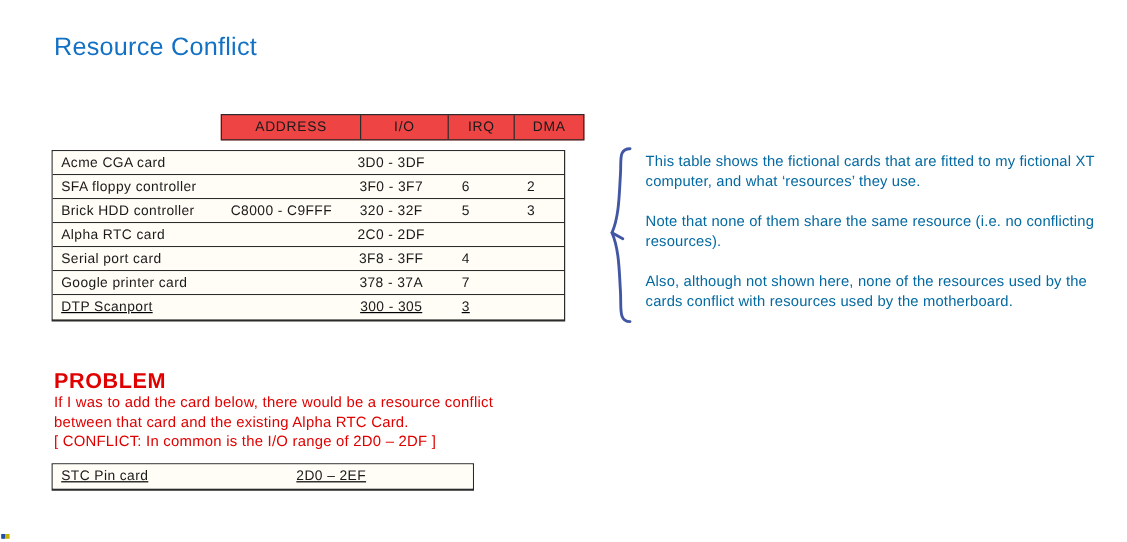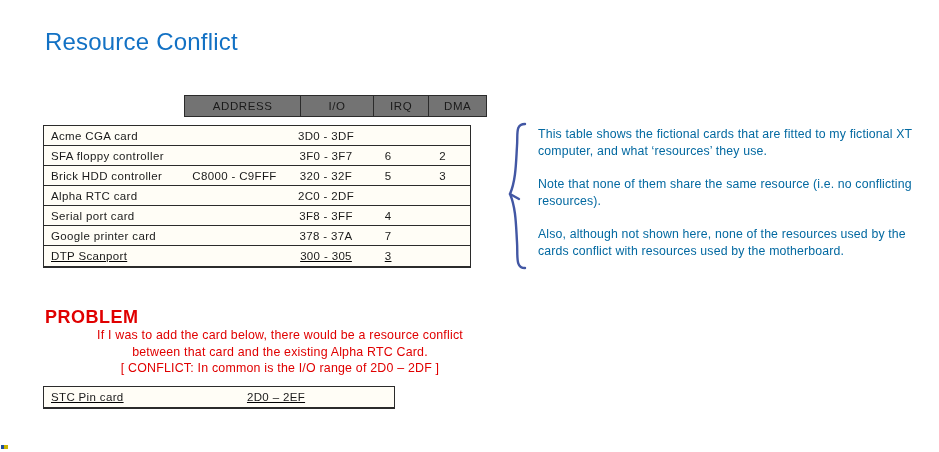--- a/index.html
+++ b/index.html
@@ -20,39 +20,39 @@
     left: 0; top: 0;
     width: 939px;
     height: 452px;
   }
 
   
   #page-title {
     position: absolute;
     left: 45px;
     top: 28px;
-    font-size: 24px;
+    font-size: 21px;
     font-weight: normal;
     letter-spacing: 0.2px;
     color: #1271c4;
     font-family: "Liberation Sans", sans-serif;
     white-space: nowrap;
   }
 
   
   #table-header {
     position: absolute;
     left: 184px;
     top: 95px;
     width: 303px;
     height: 22px;
     display: flex;
     border: 1px solid #2b2b2b;
     box-sizing: border-box;
-    background: #737373;
+    background: #ef4444;
   }
   #table-header .hcell {
     display: flex;
     align-items: center;
     justify-content: center;
     font-size: 11.5px;
     color: #1a1a1a;
     letter-spacing: 0.6px;
     border-right: 1px solid #2b2b2b;
     box-sizing: border-box;
@@ -153,21 +153,21 @@
   #problem-body {
     position: absolute;
     left: 45px;
     top: 327px;
     width: 470px;
     font-size: 12.4px;
     line-height: 16.5px;
     color: #e00000;
     letter-spacing: 0.2px;
   }
-  #problem-body div { white-space: nowrap; text-align: center; }
+  #problem-body div { white-space: nowrap; }
 
   
   #new-card-table {
     position: absolute;
     left: 43px;
     top: 386px;
     width: 352px;
     border: 1px solid #2b2b2b;
     border-bottom: 2px solid #2b2b2b;
     box-sizing: border-box;

